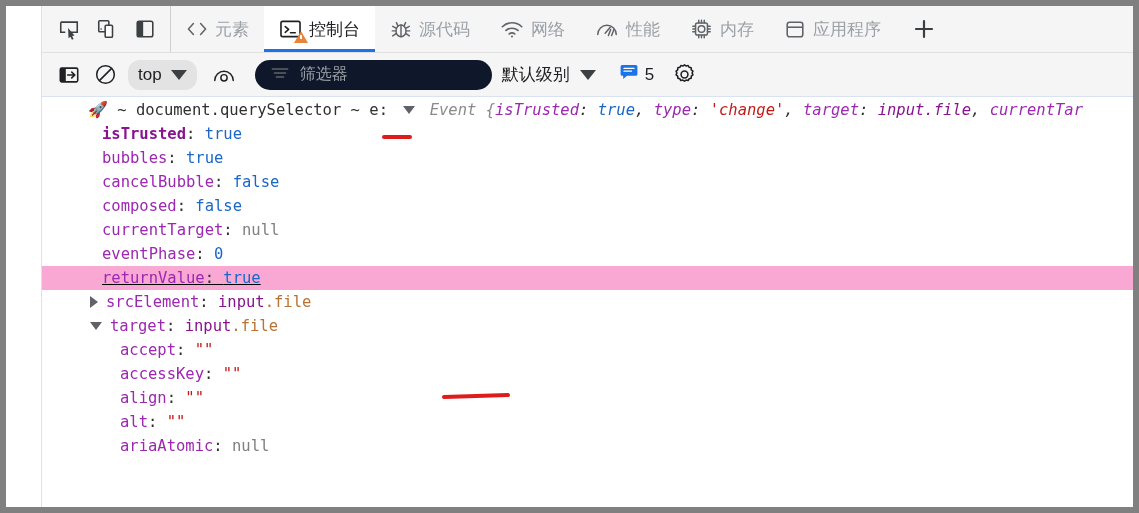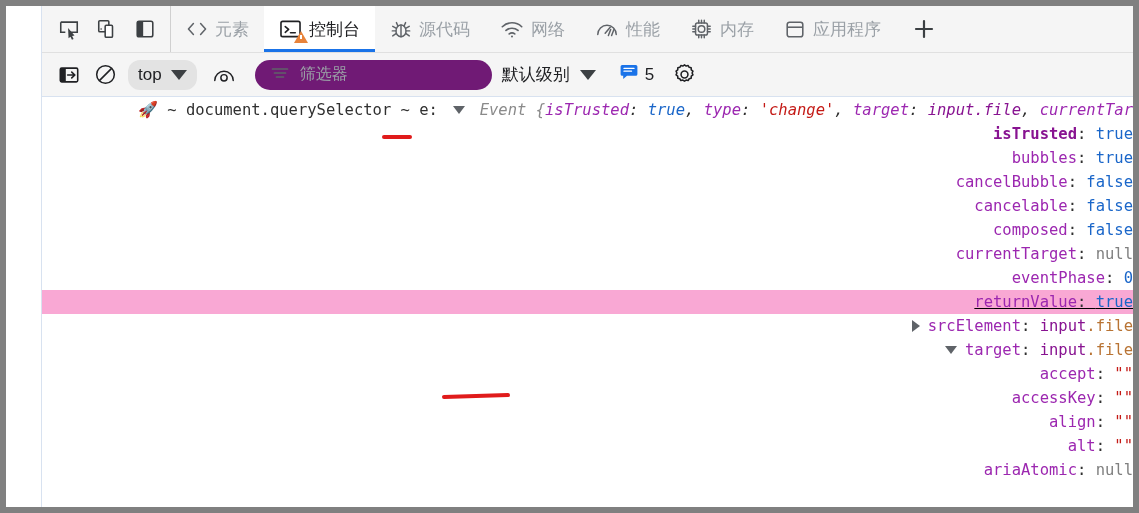--- a/index.html
+++ b/index.html
@@ -129,21 +129,21 @@
     border-radius: 12px;
     height: 30px;
     padding: 0 10px;
     margin-left: 4px;
     cursor: pointer;
     font-size: 17px;
     color: #202124;
   }
   #filter-box {
     display: flex; align-items: center; gap: 11px;
-    background: #701a75;
+    background: #0f172a;
     border-radius: 16px;
     height: 30px;
     padding: 0 16px;
     margin-left: 12px;
     width: 205px;
     cursor: text;
   }
   #filter-placeholder {
     color: #9aa0a6;
     font-size: 16px;
@@ -183,21 +183,20 @@
     background: #ffffff;
     font-family: "DejaVu Sans Mono", monospace;
     font-size: 15.5px;
     overflow: hidden;
   }
   .log-row {
     position: relative;
     height: 24px;
     line-height: 24px;
     white-space: nowrap;
-    text-align: right;
   }
   .log-row.highlight { background: #f9a8d4; text-decoration: underline; }
 
   .rocket { font-size: 16px; }
 
   .kw-sel   { color: #303030; }
   .obj-name { color: #8a8a8a; font-style: italic; }
   .brace    { color: #8a8a8a; font-style: italic; }
   .prop     { color: #9c27b0; }
   .prop-own { color: #881391; font-weight: bold; }
@@ -437,21 +436,20 @@
         <span class="kw-sel">e:</span>
         <span class="tri tri-down" style="margin-left:6px;"></span>
         <span class="obj-name" style="margin-left:5px;">Event</span>
         <span class="brace">{</span><span class="prop-i">isTrusted</span><span class="punc italic">: </span><span class="val-bool italic">true</span><span class="punc italic">, </span><span class="prop-i">type</span><span class="punc italic">: </span><span class="val-str italic">'change'</span><span class="punc italic">, </span><span class="prop-i">target</span><span class="punc italic">: </span><span class="val-obj italic">input.file</span><span class="punc italic">, </span><span class="prop-i">currentTar</span>
       </div>
 
       <div id="prop-rows">
           <div class="log-row indent-2"><span class="prop-own">isTrusted</span><span class="punc">: </span><span class="val-bool">true</span></div>
           <div class="log-row indent-2"><span class="prop">bubbles</span><span class="punc">: </span><span class="val-bool">true</span></div>
           <div class="log-row indent-2"><span class="prop">cancelBubble</span><span class="punc">: </span><span class="val-bool">false</span></div>
-          <div class="log-row indent-2"><span class="prop">cancelable</span><span class="punc">: </span><span class="val-bool">false</span></div>
           <div class="log-row indent-2"><span class="prop">composed</span><span class="punc">: </span><span class="val-bool">false</span></div>
           <div class="log-row indent-2"><span class="prop">currentTarget</span><span class="punc">: </span><span class="val-null">null</span></div>
           <div class="log-row indent-2"><span class="prop">eventPhase</span><span class="punc">: </span><span class="val-num">0</span></div>
           <div class="log-row indent-2 highlight"><span class="prop">returnValue</span><span class="punc">: </span><span class="val-bool">true</span></div>
           <div class="log-row indent-1"><span class="tri tri-right" style="margin-right: 8px;"></span><span class="prop">srcElement</span><span class="punc">: </span><span class="val-obj"><span class="val-obj">input</span><span class="val-obj-sub">.file</span></span></div>
           <div class="log-row indent-1"><span class="tri tri-down" style="margin-right: 8px;"></span><span class="prop">target</span><span class="punc">: </span><span class="val-obj"><span class="val-obj">input</span><span class="val-obj-sub">.file</span></span></div>
           <div class="log-row indent-3"><span class="prop">accept</span><span class="punc">: </span><span class="val-str">""</span></div>
           <div class="log-row indent-3"><span class="prop">accessKey</span><span class="punc">: </span><span class="val-str">""</span></div>
           <div class="log-row indent-3"><span class="prop">align</span><span class="punc">: </span><span class="val-str">""</span></div>
           <div class="log-row indent-3"><span class="prop">alt</span><span class="punc">: </span><span class="val-str">""</span></div>

